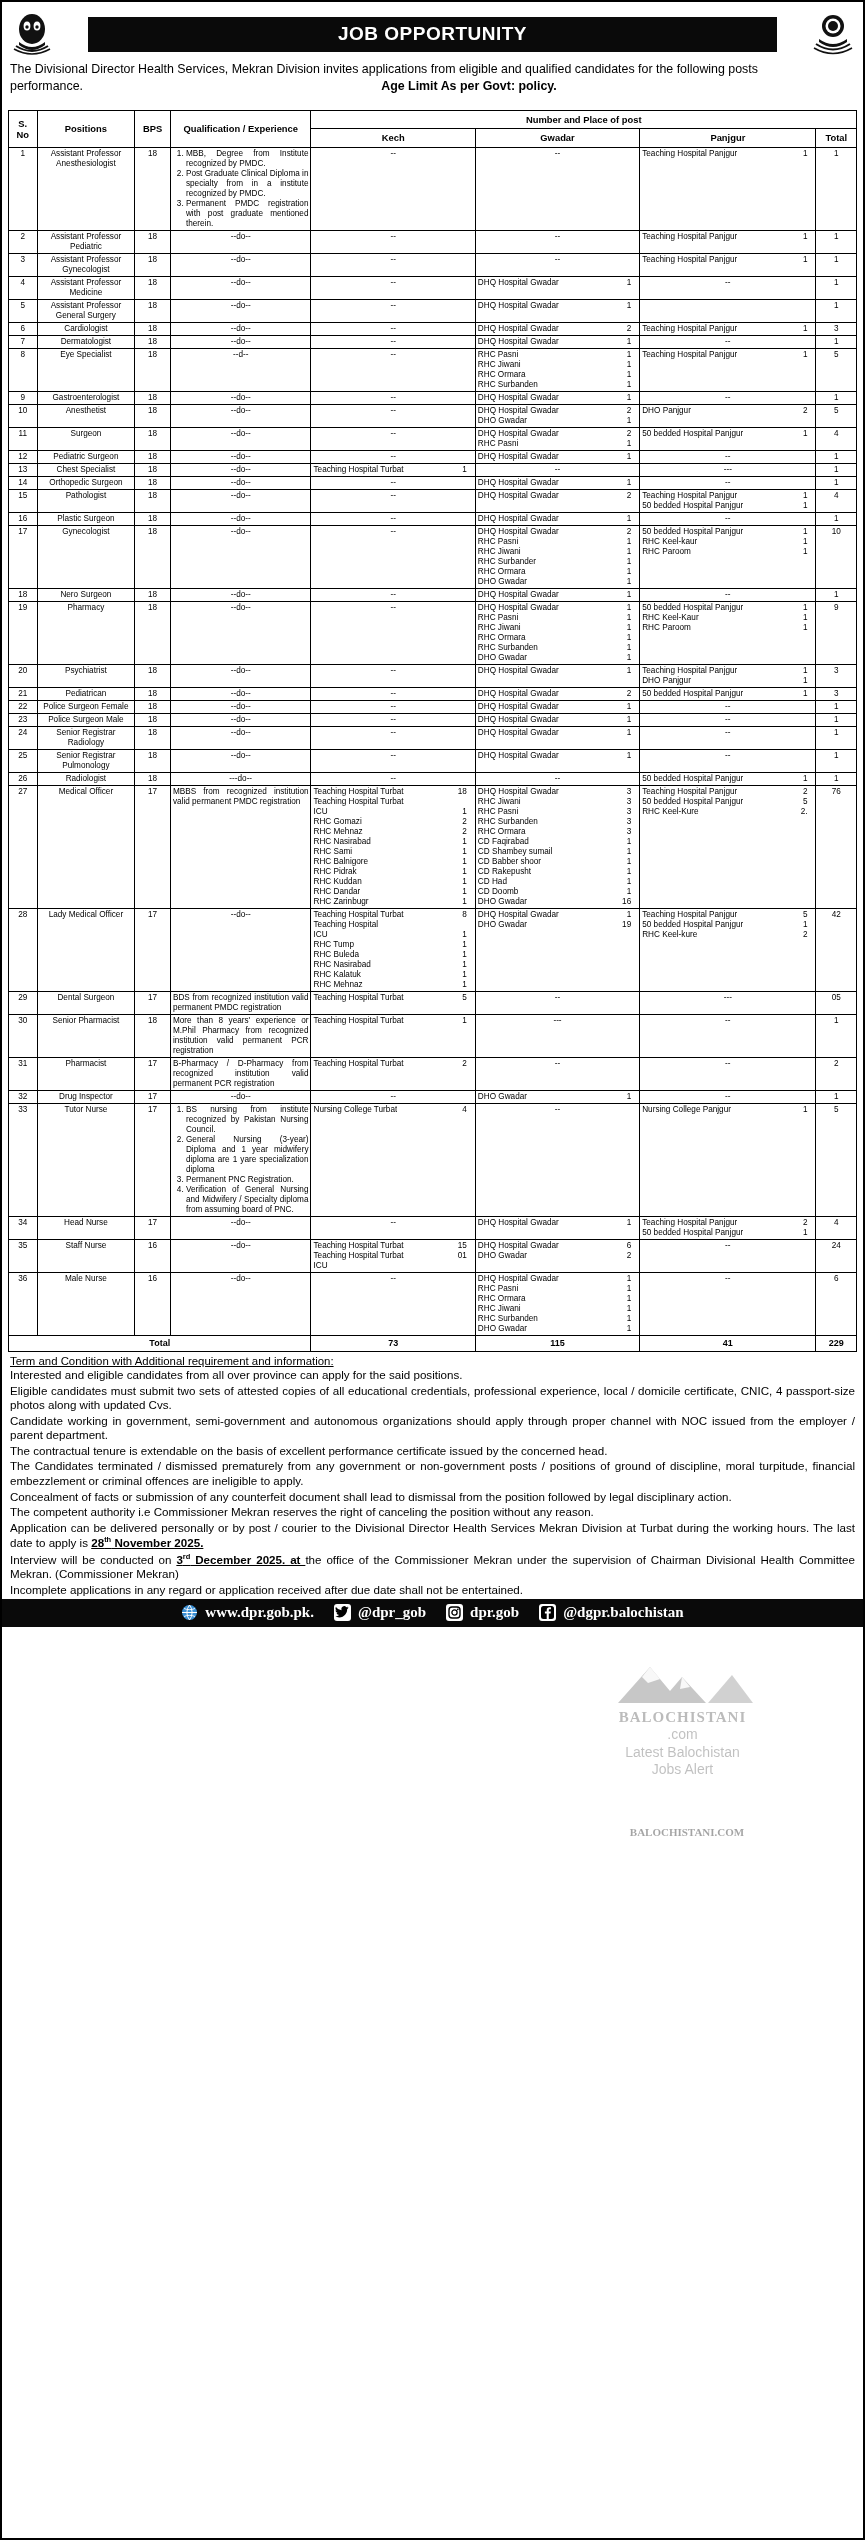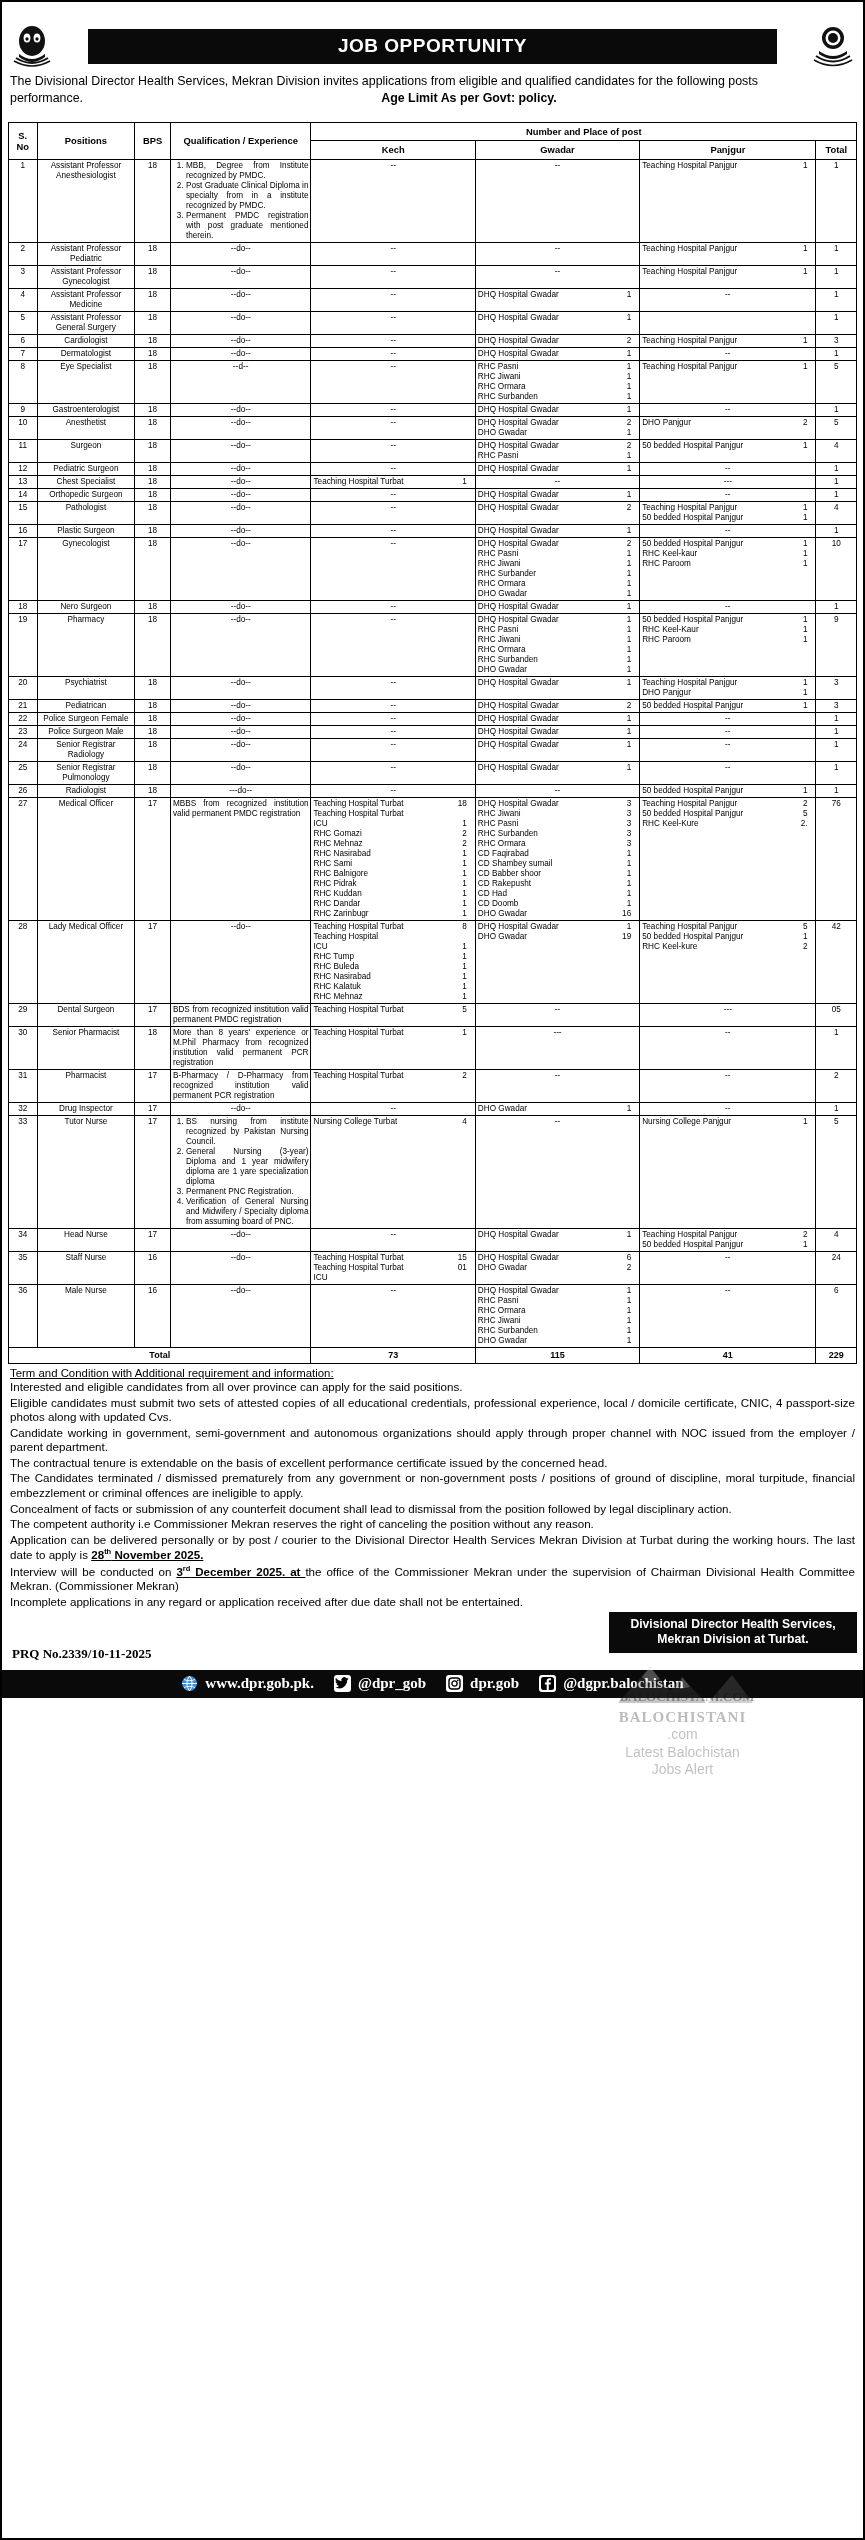--- a/index.html
+++ b/index.html
@@ -9,21 +9,21 @@
     background: #ffffff;
     font-family: "Liberation Sans", sans-serif;
     color: #000;
     -webkit-font-smoothing: none;
   }
   .page {
     width: 865px;
     min-height: 2540px;
     position: relative;
     border: 2px solid #000;
-    padding: 20px 6px 0 6px;
+    padding: 8px 6px 0 6px;
     background: #fff;
   }
   
   .hdr {
     display: flex;
     align-items: center;
     gap: 6px;
     padding: 2px 2px 4px 2px;
   }
   .logo { width: 44px; height: 44px; flex: 0 0 44px; }
@@ -120,27 +120,27 @@
     color: #222;
   }
   .wm .wmsub {
     font-size: 14px;
     color: #333;
     line-height:1.25;
   }
   .wm2 {
     position: absolute;
     left: 560px;
-    top: 1687px;
+    top: 1824px;
     width: 250px;
     text-align:center;
     opacity: .38;
     font-family: "Liberation Serif", serif;
     font-weight: bold;
-    font-size: 13px;
+    font-size: 11px;
     color: #111;
     pointer-events:none;
     user-select:none;
   }
 
   
   .terms { padding: 3px 2px 0 2px; }
   .terms-head {
     font-size: 11.4px;
     text-decoration: underline;
@@ -1474,27 +1474,20 @@
 
     <p>
       <span>Application can be delivered personally or by post / courier to the Divisional Director Health Services Mekran Division at Turbat during the working hours. The last date to apply is </span><b class="u"><span>28</span><sup>th</sup><span> November 2025.</span></b>
     </p>
     <p>
       <span>Interview will be conducted on  </span><b class="u"><span>3</span><sup>rd</sup><span>  December  2025. at </span></b><span>the office of the Commissioner Mekran   under the supervision of Chairman Divisional Health Committee Mekran. (Commissioner Mekran)</span>
     </p>
     <p>Incomplete applications in any regard or application received after due date shall not be entertained.</p>
   </div>
 
-  <div class="signblock">
-    <div class="sign-box">
-      <div>Divisional Director Health Services,</div>
-      <div>Mekran Division at Turbat.</div>
-    </div>
-    <div class="prq">PRQ No.2339/10-11-2025</div>
-  </div>
 
   <div class="footer">
     <div class="fitem">
       <span class="fico globe">
         <svg width="17" height="17" viewBox="0 0 17 17">
           <circle cx="8.5" cy="8.5" r="7.5" fill="#3b8fd4"></circle>
           <path d="M1 8.5h15M8.5 1a12 12 0 010 15A12 12 0 018.5 1z" stroke="#fff" stroke-width="1" fill="none"></path>
           <path d="M3 4.5c3 1.5 8 1.5 11 0M3 12.5c3-1.5 8-1.5 11 0" stroke="#fff" stroke-width=".9" fill="none"></path>
         </svg>
       </span>

